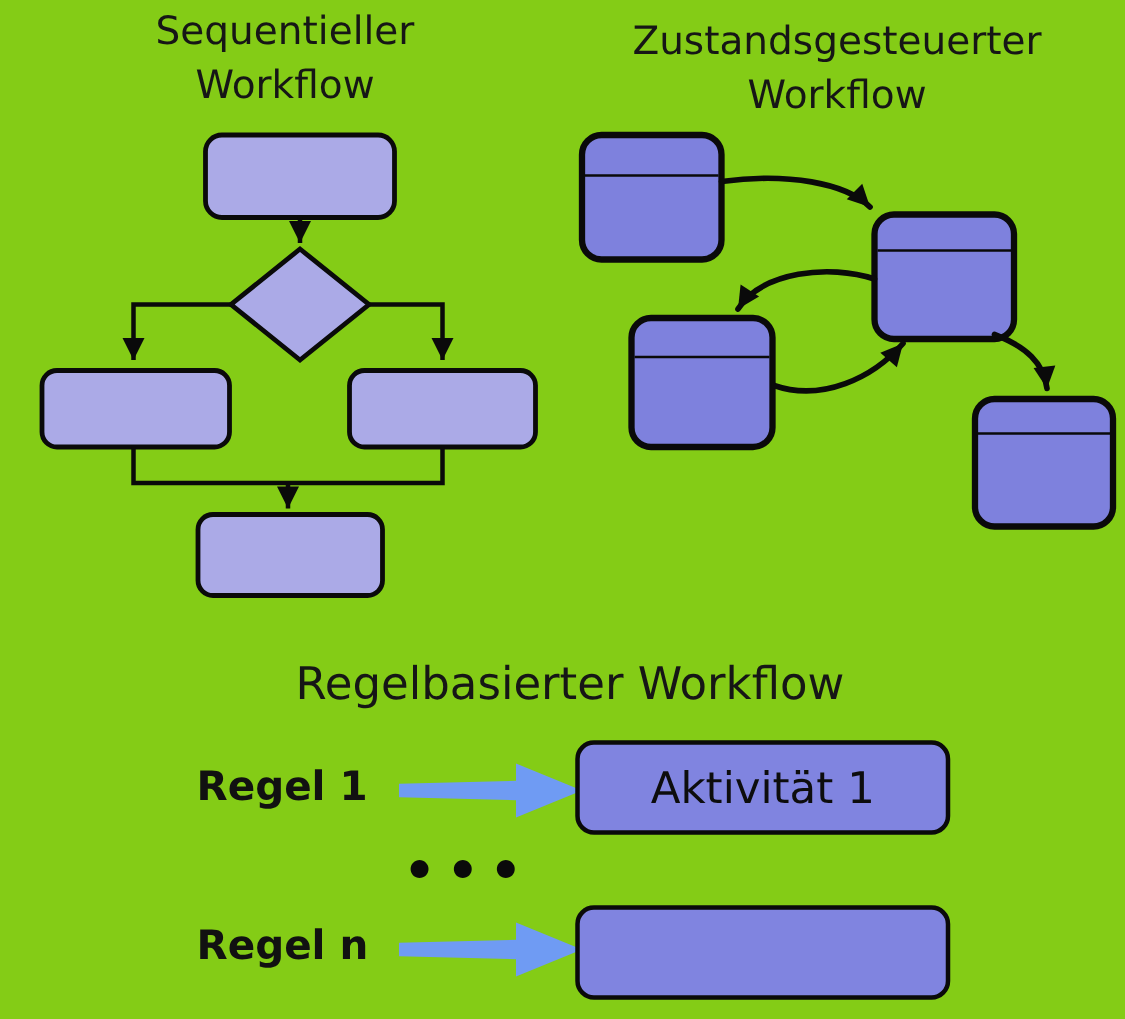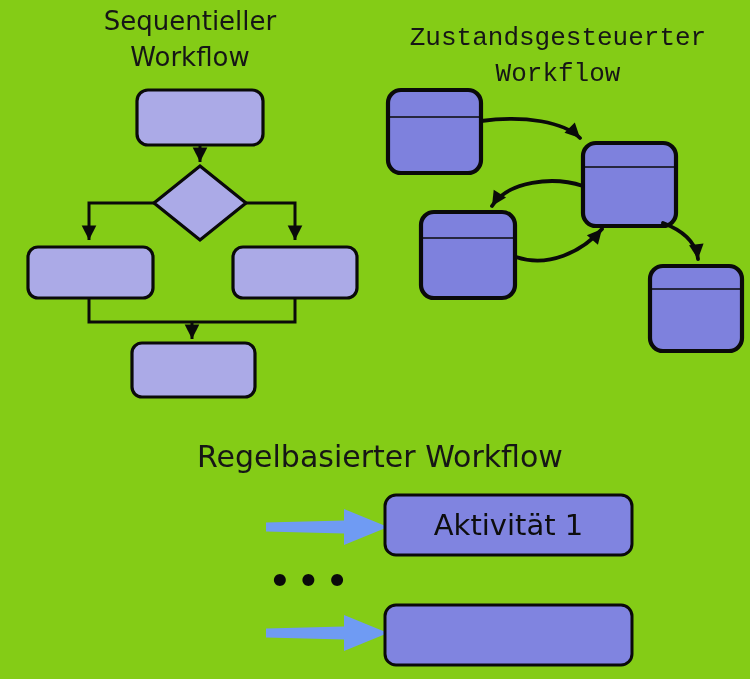--- a/index.html
+++ b/index.html
@@ -20,21 +20,21 @@
   .dia-title {
     position: absolute;
     text-align: center;
     color: #161616;
     font-size: 26px;
     line-height: 36px;
     white-space: pre-line;
     letter-spacing: 0px;
   }
   #t-seq   { left: 40px;  top: 3px;   width: 300px; }
-  #t-state { left: 408px; top: 20px;   width: 300px; font-family: Liberation Mono, monospace; }
+  #t-state { left: 408px; top: 10px;   width: 300px; }
   #t-rule  { left: 105px; top: 439px; width: 550px; font-size: 30px; }
   .rule-label {
     position: absolute;
     color: #111111;
     font-size: 27px;
     font-weight: bold;
     line-height: 34px;
     white-space: nowrap;
   }
   #rl-1 { left: 131px; top: 508px; }
@@ -121,16 +121,18 @@
 
     <g>
       <polygon points="266,522.5 344,520.5 344,509 388,527 344,545 344,533.5 266,531.5" fill="#6f9bf3"></polygon>
       <rect class="node-act" x="385" y="495" width="247" height="60" rx="11" fill="#8084e0"></rect>
 
       <polygon points="266,628.5 344,626.5 344,615 388,633 344,651 344,639.5 266,637.5" fill="#6f9bf3"></polygon>
       <rect class="node-act" x="385" y="605" width="247" height="60" rx="11" fill="#8084e0"></rect>
     </g>
   </svg>
 
+  <div class="rule-label" id="rl-1">Regel 1</div>
   <div class="activity-label" id="al-1">Aktivität 1</div>
   <div class="ellipsis">•••</div>
+  <div class="rule-label" id="rl-n">Regel n</div>
 
 </div>
 
 </body></html>

